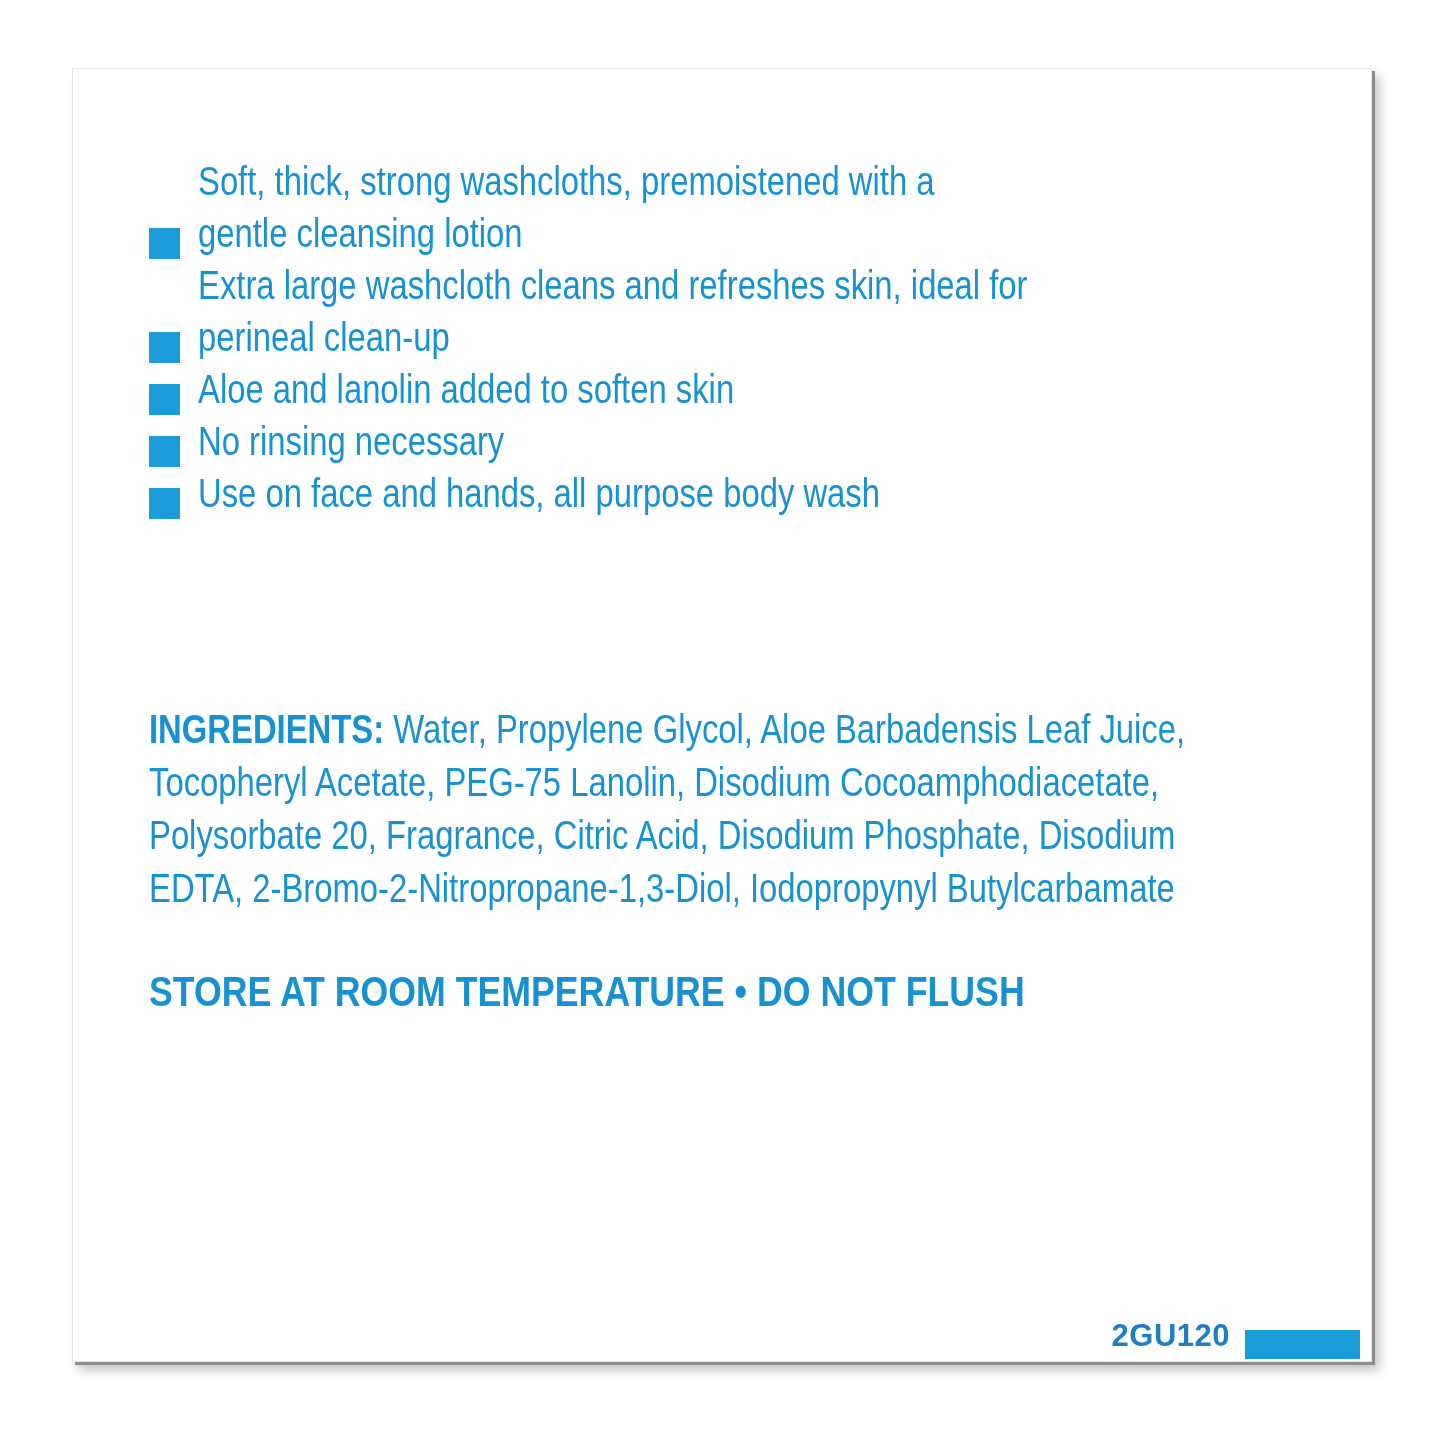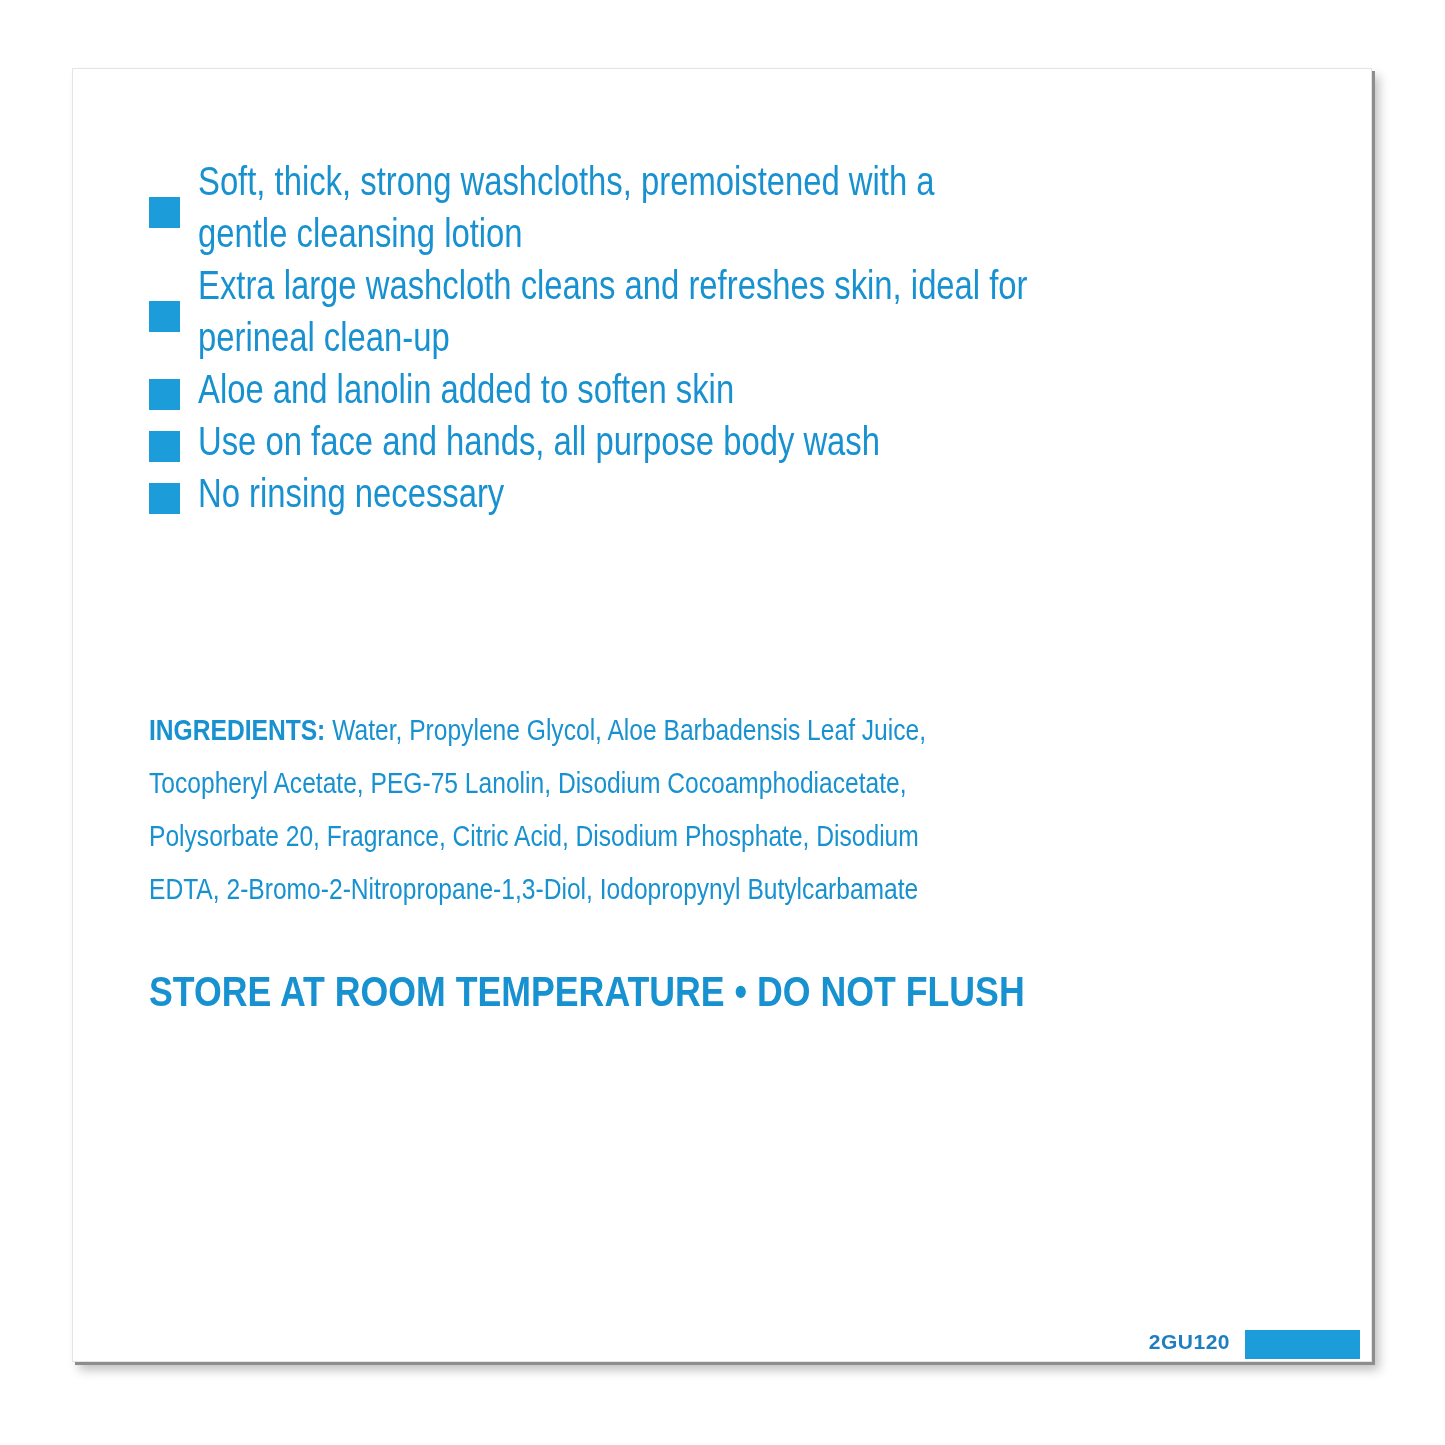--- a/index.html
+++ b/index.html
@@ -22,39 +22,39 @@
     width:1300px;height:1294px;
     background:#ffffff;
     border:1px solid #e4e4e4;
     box-shadow:3px 3px 0 #8d8d8d, 7px 8px 10px rgba(0,0,0,0.25);
   }
   
   .bullets{
     position:absolute;left:76px;top:86px;
     margin:0;padding:0;list-style:none;
   }
-  .b{display:flex;align-items:center;}
+  .b{display:flex;align-items:flex-end;}
   .sq{
     flex:0 0 auto;
     width:31px;height:31px;
     background:var(--shape);
     margin:11px 18px 0 0;
   }
   .bt{
     display:inline-block;
     transform:scaleX(0.82);
     transform-origin:0 0;
     font-size:40px;line-height:52px;
     color:var(--text);
   }
   .line{display:block;white-space:nowrap;}
   
   .ingredients{
     position:absolute;left:76px;top:634px;
-    font-size:30px;line-height:53px;
+    font-size:40px;line-height:53px;
     color:var(--text);
   }
   .sx{
     display:block;
     transform:scaleX(0.82);
     transform-origin:0 0;
     white-space:nowrap;
   }
   .hd{font-weight:bold;}
   
@@ -70,21 +70,21 @@
   .company{
     position:absolute;left:76px;top:1068px;
     font-size:37px;line-height:50px;
     color:var(--text);
   }
   .company .name{font-weight:bold;}
   .madein{margin-left:62px;}
   
   .code{
     position:absolute;right:141px;bottom:7px;
-    font-size:21px;font-weight:bold;
+    font-size:31px;font-weight:bold;
     color:var(--code);
     letter-spacing:0.5px;
   }
   .bar{
     position:absolute;right:11px;bottom:2px;
     width:115px;height:29px;
     background:var(--shape);
   }
 </style>
 </head>
@@ -110,27 +110,27 @@
       </li>
       <li class="b">
         <span class="sq"></span>
         <span class="bt">
           <span class="line">Aloe and lanolin added to soften skin</span>
         </span>
       </li>
       <li class="b">
         <span class="sq"></span>
         <span class="bt">
-          <span class="line">Use on face and hands, all purpose body wash</span>
+          <span class="line">No rinsing necessary</span>
         </span>
       </li>
       <li class="b">
         <span class="sq"></span>
         <span class="bt">
-          <span class="line">No rinsing necessary</span>
+          <span class="line">Use on face and hands, all purpose body wash</span>
         </span>
       </li>
     </ul>
 
     <div class="ingredients">
       <div class="line sx"><span class="hd">INGREDIENTS:</span> <span>Water, Propylene Glycol, Aloe Barbadensis Leaf Juice,</span></div>
       <div class="line sx">Tocopheryl Acetate, PEG-75 Lanolin, Disodium Cocoamphodiacetate,</div>
       <div class="line sx">Polysorbate 20, Fragrance, Citric Acid, Disodium Phosphate, Disodium</div>
       <div class="line sx">EDTA, 2-Bromo-2-Nitropropane-1,3-Diol, Iodopropynyl Butylcarbamate</div>
     </div>

